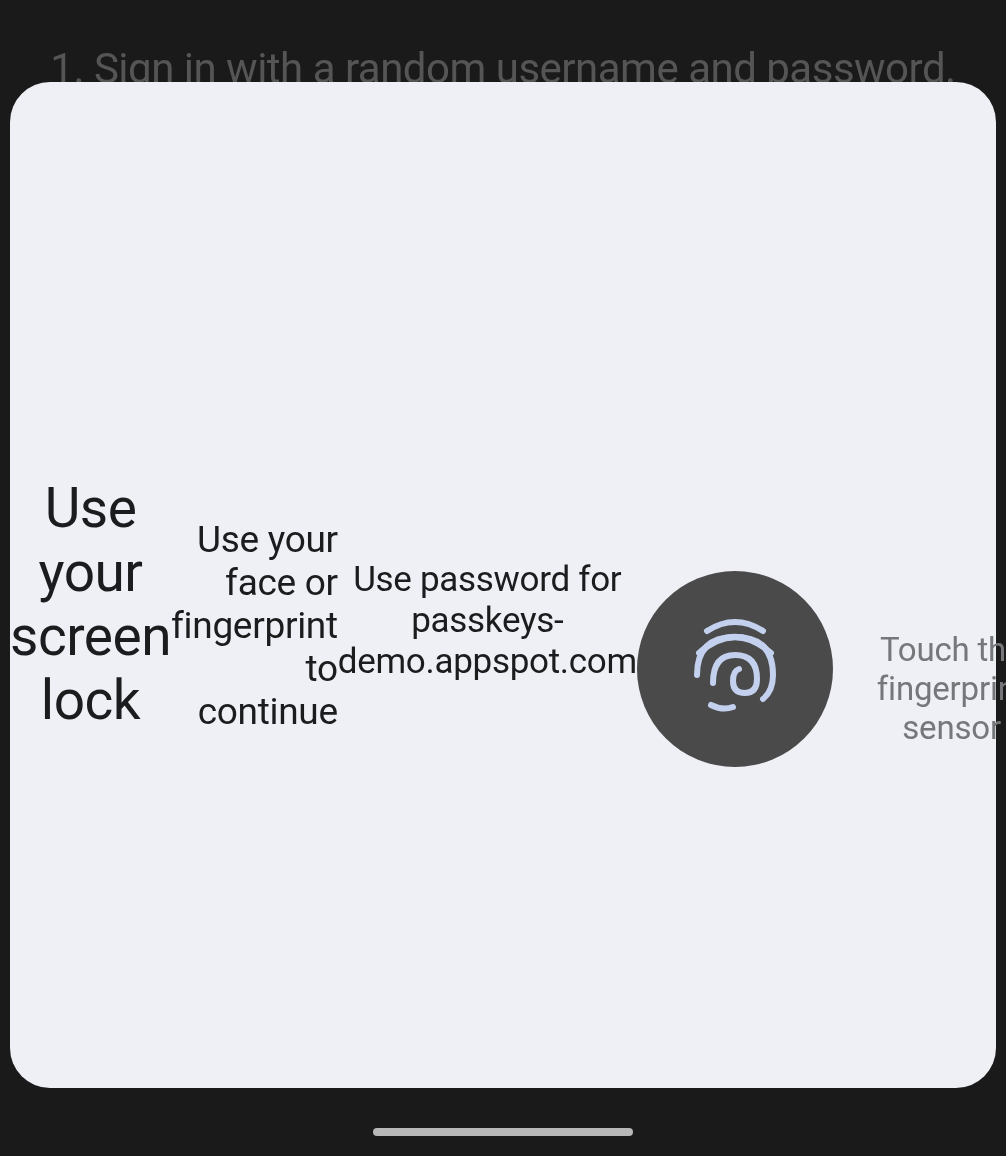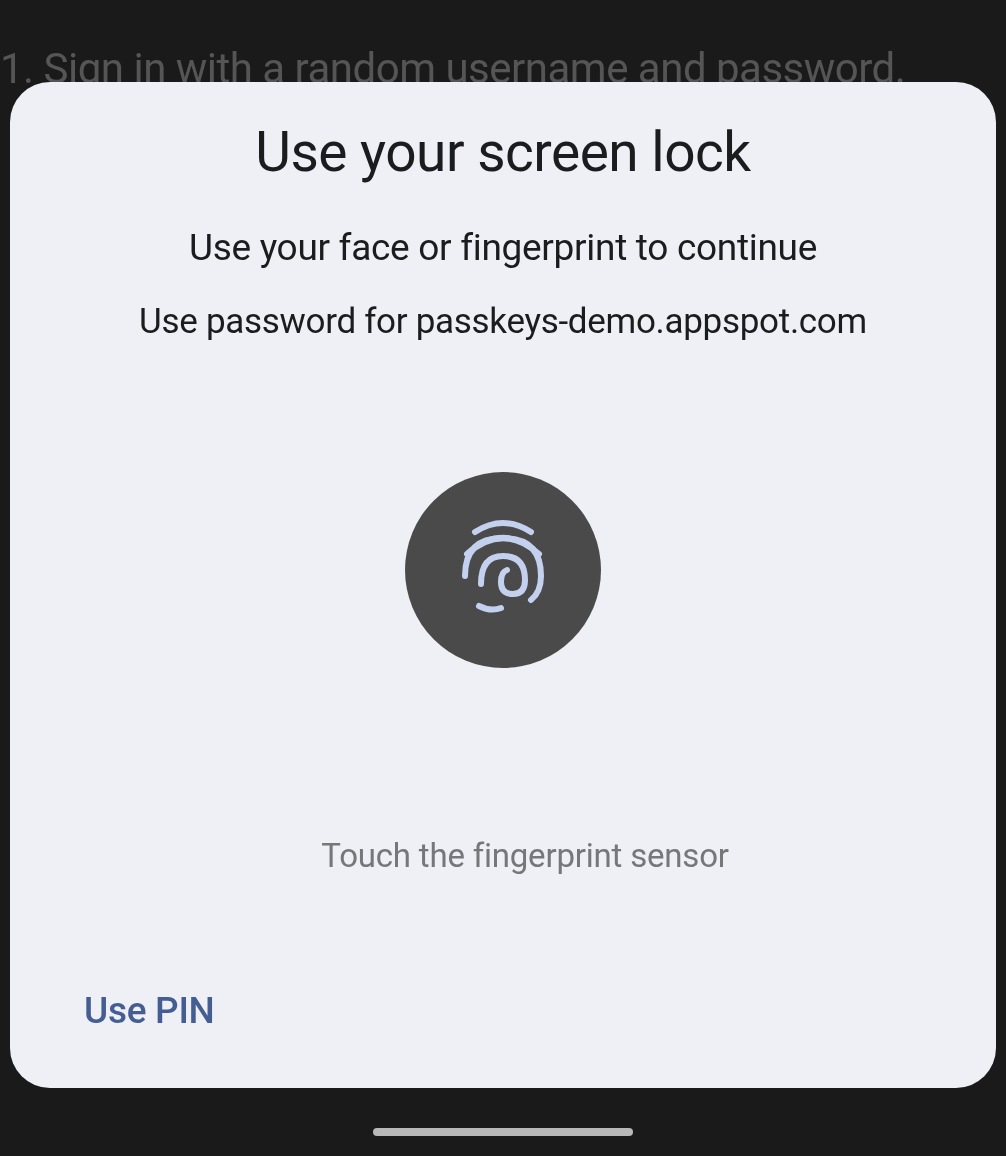--- a/index.html
+++ b/index.html
@@ -13,52 +13,52 @@
     .backdrop {
       position: absolute;
       inset: 0;
       background: #1a1a1a;
     }
     .behind-text {
       position: absolute;
       top: 44px;
       left: 0;
       right: 0;
-      text-align: left;
+      text-align: center;
       font-size: 42px;
       color: #555;
       font-weight: 400;
       letter-spacing: -0.5px;
     }
     .sheet {
       position: absolute;
       left: 10px;
       right: 10px;
       top: 82px;
       bottom: 68px;
       background: #eef0f5;
       border-radius: 40px;
       display: flex;
-      flex-direction: column;
+      flex-direction: row;
       align-items: center;
       padding-top: 38px;
     }
     .title {
       font-size: 55px;
       font-weight: 400;
       color: #1a1c1e;
       text-align: center;
       letter-spacing: -0.5px;
     }
     .subtitle {
       margin-top: 42px;
       font-size: 37px;
       font-weight: 400;
       color: #1a1c1e;
-      text-align: center;
+      text-align: right;
       letter-spacing: -0.3px;
     }
     .passkey-line {
       margin-top: 32px;
       font-size: 35px;
       font-weight: 400;
       color: #1a1c1e;
       text-align: center;
       letter-spacing: -0.3px;
     }
@@ -138,18 +138,15 @@
           <path d="M 8 58 Q 8 20 46 20 Q 84 20 84 58 Q 84 74 74 82"></path>
           <path d="M 24 66 Q 24 38 46 38 Q 68 38 68 62 Q 68 76 56 76 Q 44 76 44 64 Q 44 54 50 52"></path>
           <path d="M 22 88 Q 34 94 44 90"></path>
         </svg>
       </span>
     </div>
   </div>
 
   <div class="hint">Touch the fingerprint sensor</div>
 
-  <div class="actions">
-    <button class="use-pin">Use PIN</button>
-  </div>
 </div>
 
 <div class="nav-handle"></div>
 
 </body></html>

